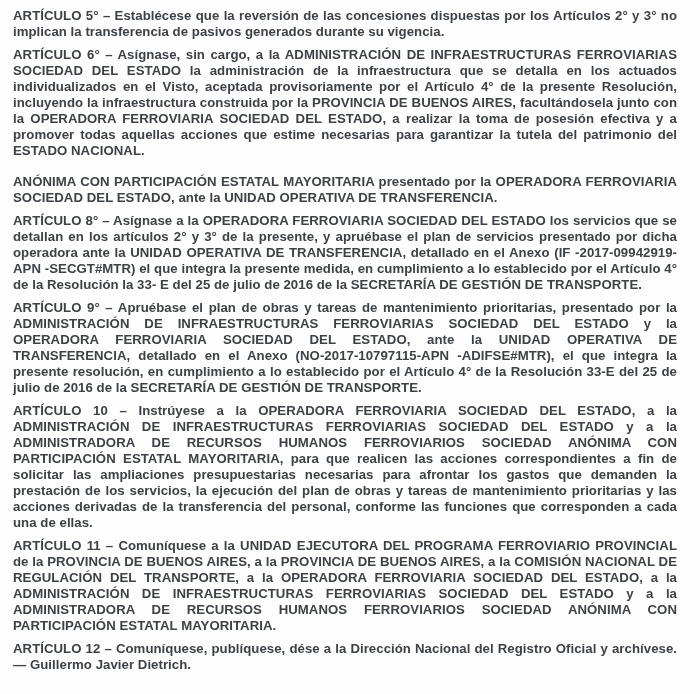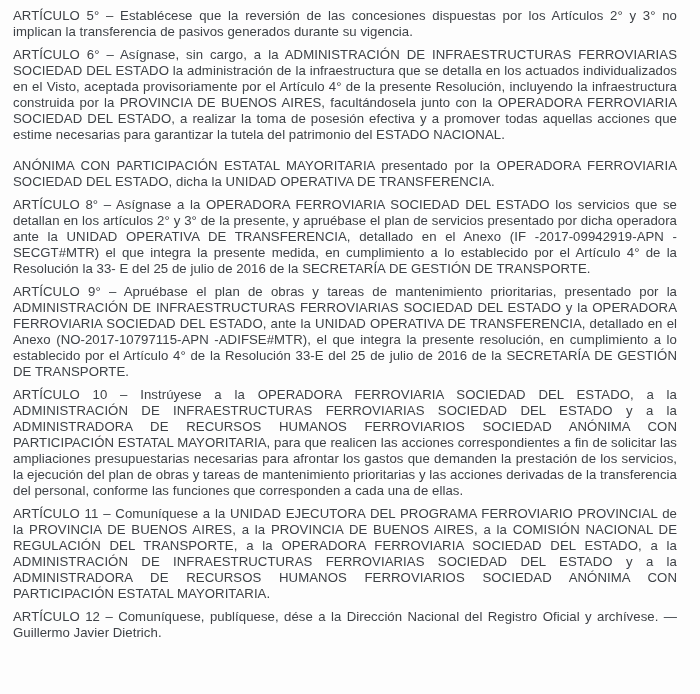--- a/index.html
+++ b/index.html
@@ -21,38 +21,39 @@
     font-family: "Liberation Sans", sans-serif;
     font-size: 13.2px;
     line-height: 16px;
     color: #3e4247;
     letter-spacing: 0.05px;
   }
   .para {
     margin: 0 10px 7px 0;
     text-align: justify;
     text-justify: inter-word;
+    font-weight: bold;
   }
   .para.extra-gap {
     margin-top: 15px;
   }
   .para:last-child {
     margin-bottom: 0;
   }
 </style>
 </head>
 <body>
 
 <div class="doc-page">
   <p class="para">ARTÍCULO 5° – Establécese que la reversión de las concesiones dispuestas por los Artículos 2° y 3° no implican la transferencia de pasivos generados durante su vigencia.</p>
 
   <p class="para">ARTÍCULO 6° – Asígnase, sin cargo, a la ADMINISTRACIÓN DE INFRAESTRUCTURAS FERROVIARIAS SOCIEDAD DEL ESTADO la administración de la infraestructura que se detalla en los actuados individualizados en el Visto, aceptada provisoriamente por el Artículo 4° de la presente Resolución, incluyendo la infraestructura construida por la PROVINCIA DE BUENOS AIRES, facultándosela junto con la OPERADORA FERROVIARIA SOCIEDAD DEL ESTADO, a realizar la toma de posesión efectiva y a promover todas aquellas acciones que estime necesarias para garantizar la tutela del patrimonio del ESTADO NACIONAL.</p>
 
 
-  <p class="para extra-gap">ANÓNIMA CON PARTICIPACIÓN ESTATAL MAYORITARIA presentado por la OPERADORA FERROVIARIA SOCIEDAD DEL ESTADO, dicha la UNIDAD OPERATIVA DE TRANSFERENCIA.</p>
+  <p class="para extra-gap">ANÓNIMA CON PARTICIPACIÓN ESTATAL MAYORITARIA presentado por la OPERADORA FERROVIARIA SOCIEDAD DEL ESTADO, ante la UNIDAD OPERATIVA DE TRANSFERENCIA.</p>
 
   <p class="para">ARTÍCULO 8° – Asígnase a la OPERADORA FERROVIARIA SOCIEDAD DEL ESTADO los servicios que se detallan en los artículos 2° y 3° de la presente, y apruébase el plan de servicios presentado por dicha operadora ante la UNIDAD OPERATIVA DE TRANSFERENCIA, detallado en el Anexo (IF -2017-09942919-APN -SECGT#MTR) el que integra la presente medida, en cumplimiento a lo establecido por el Artículo 4° de la Resolución la 33- E del 25 de julio de 2016 de la SECRETARÍA DE GESTIÓN DE TRANSPORTE.</p>
 
   <p class="para">ARTÍCULO 9° – Apruébase el plan de obras y tareas de mantenimiento prioritarias, presentado por la ADMINISTRACIÓN DE INFRAESTRUCTURAS FERROVIARIAS SOCIEDAD DEL ESTADO y la OPERADORA FERROVIARIA SOCIEDAD DEL ESTADO, ante la UNIDAD OPERATIVA DE TRANSFERENCIA, detallado en el Anexo (NO-2017-10797115-APN -ADIFSE#MTR), el que integra la presente resolución, en cumplimiento a lo establecido por el Artículo 4° de la Resolución 33-E del 25 de julio de 2016 de la SECRETARÍA DE GESTIÓN DE TRANSPORTE.</p>
 
   <p class="para">ARTÍCULO 10 – Instrúyese a la OPERADORA FERROVIARIA SOCIEDAD DEL ESTADO, a la ADMINISTRACIÓN DE INFRAESTRUCTURAS FERROVIARIAS SOCIEDAD DEL ESTADO y a la ADMINISTRADORA DE RECURSOS HUMANOS FERROVIARIOS SOCIEDAD ANÓNIMA CON PARTICIPACIÓN ESTATAL MAYORITARIA, para que realicen las acciones correspondientes a fin de solicitar las ampliaciones presupuestarias necesarias para afrontar los gastos que demanden la prestación de los servicios, la ejecución del plan de obras y tareas de mantenimiento prioritarias y las acciones derivadas de la transferencia del personal, conforme las funciones que corresponden a cada una de ellas.</p>
 
   <p class="para">ARTÍCULO 11 – Comuníquese a la UNIDAD EJECUTORA DEL PROGRAMA FERROVIARIO PROVINCIAL de la PROVINCIA DE BUENOS AIRES, a la PROVINCIA DE BUENOS AIRES, a la COMISIÓN NACIONAL DE REGULACIÓN DEL TRANSPORTE, a la OPERADORA FERROVIARIA SOCIEDAD DEL ESTADO, a la ADMINISTRACIÓN DE INFRAESTRUCTURAS FERROVIARIAS SOCIEDAD DEL ESTADO y a la ADMINISTRADORA DE RECURSOS HUMANOS FERROVIARIOS SOCIEDAD ANÓNIMA CON PARTICIPACIÓN ESTATAL MAYORITARIA.</p>
 
   <p class="para">ARTÍCULO 12 – Comuníquese, publíquese, dése a la Dirección Nacional del Registro Oficial y archívese. — Guillermo Javier Dietrich.</p>

